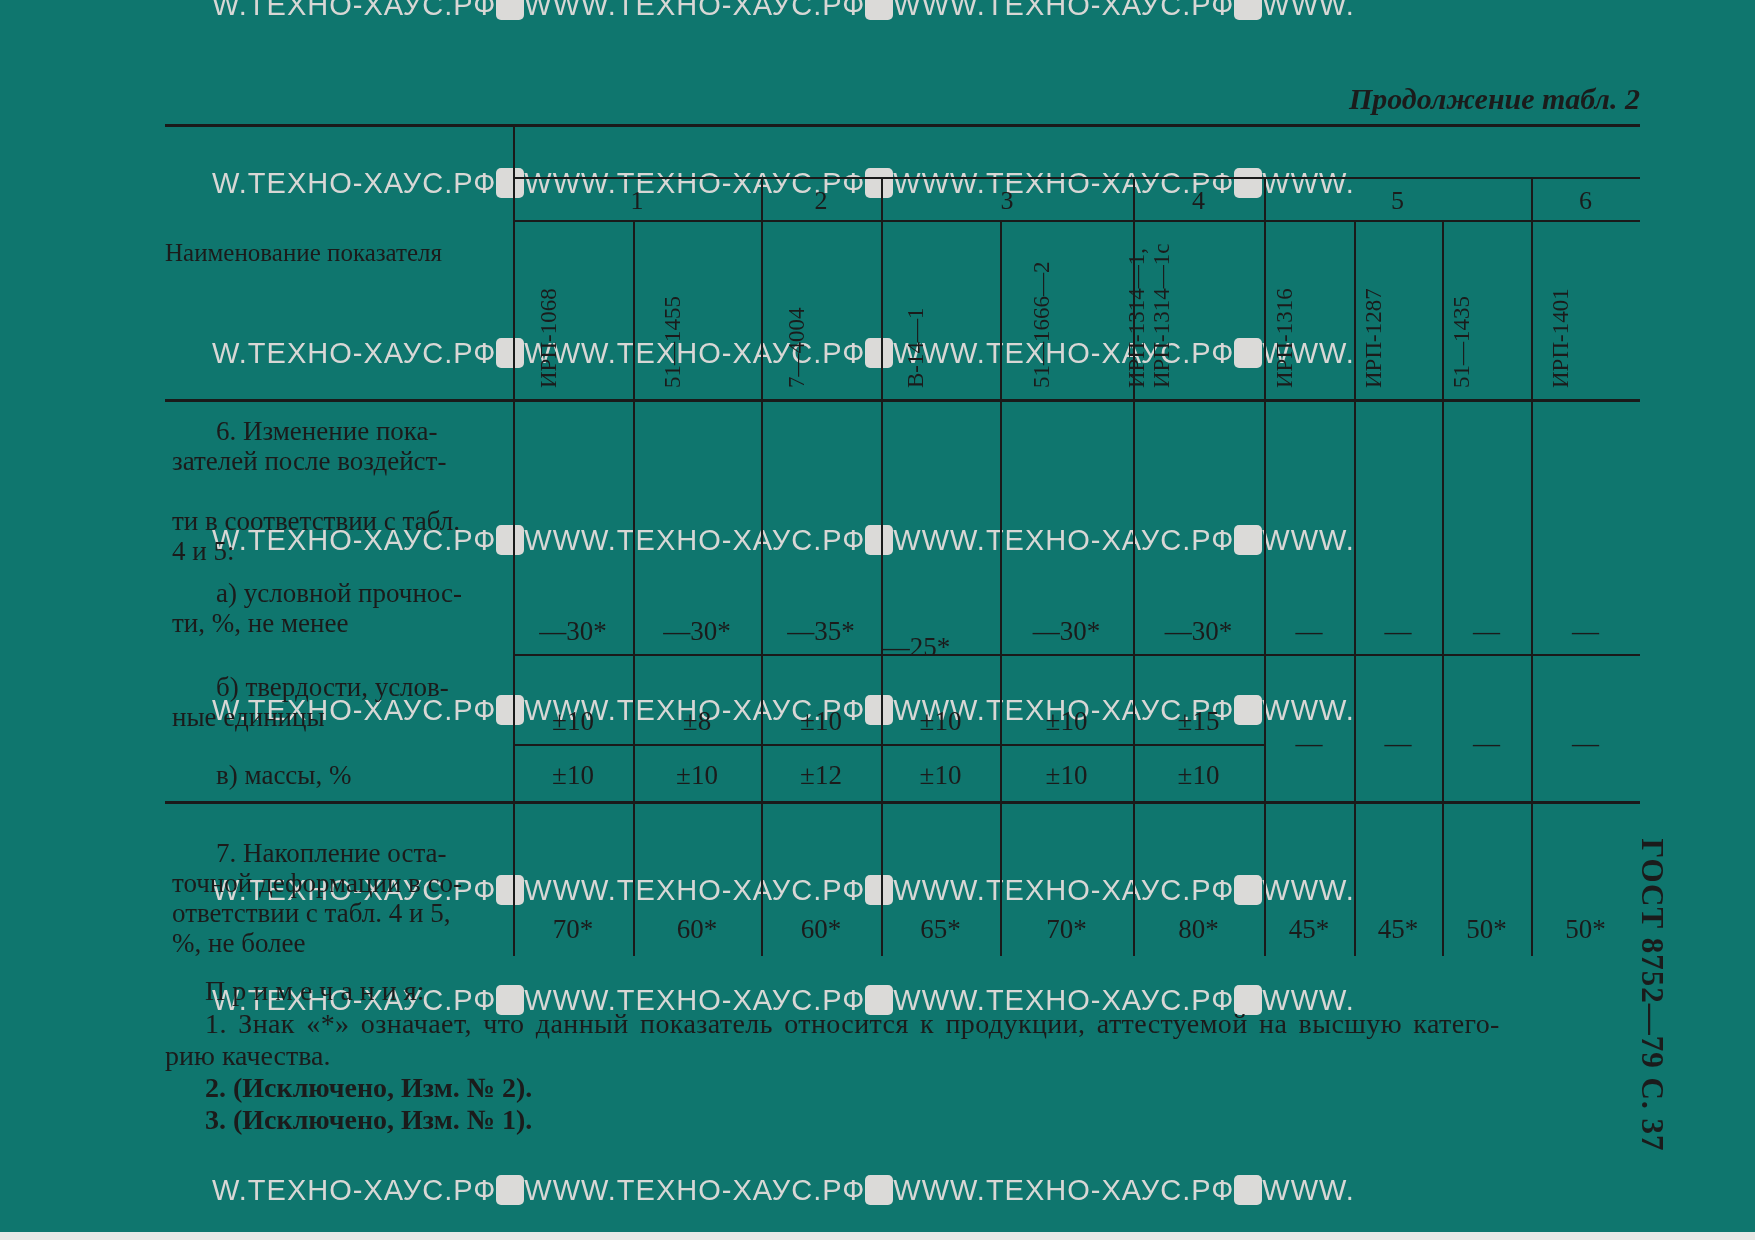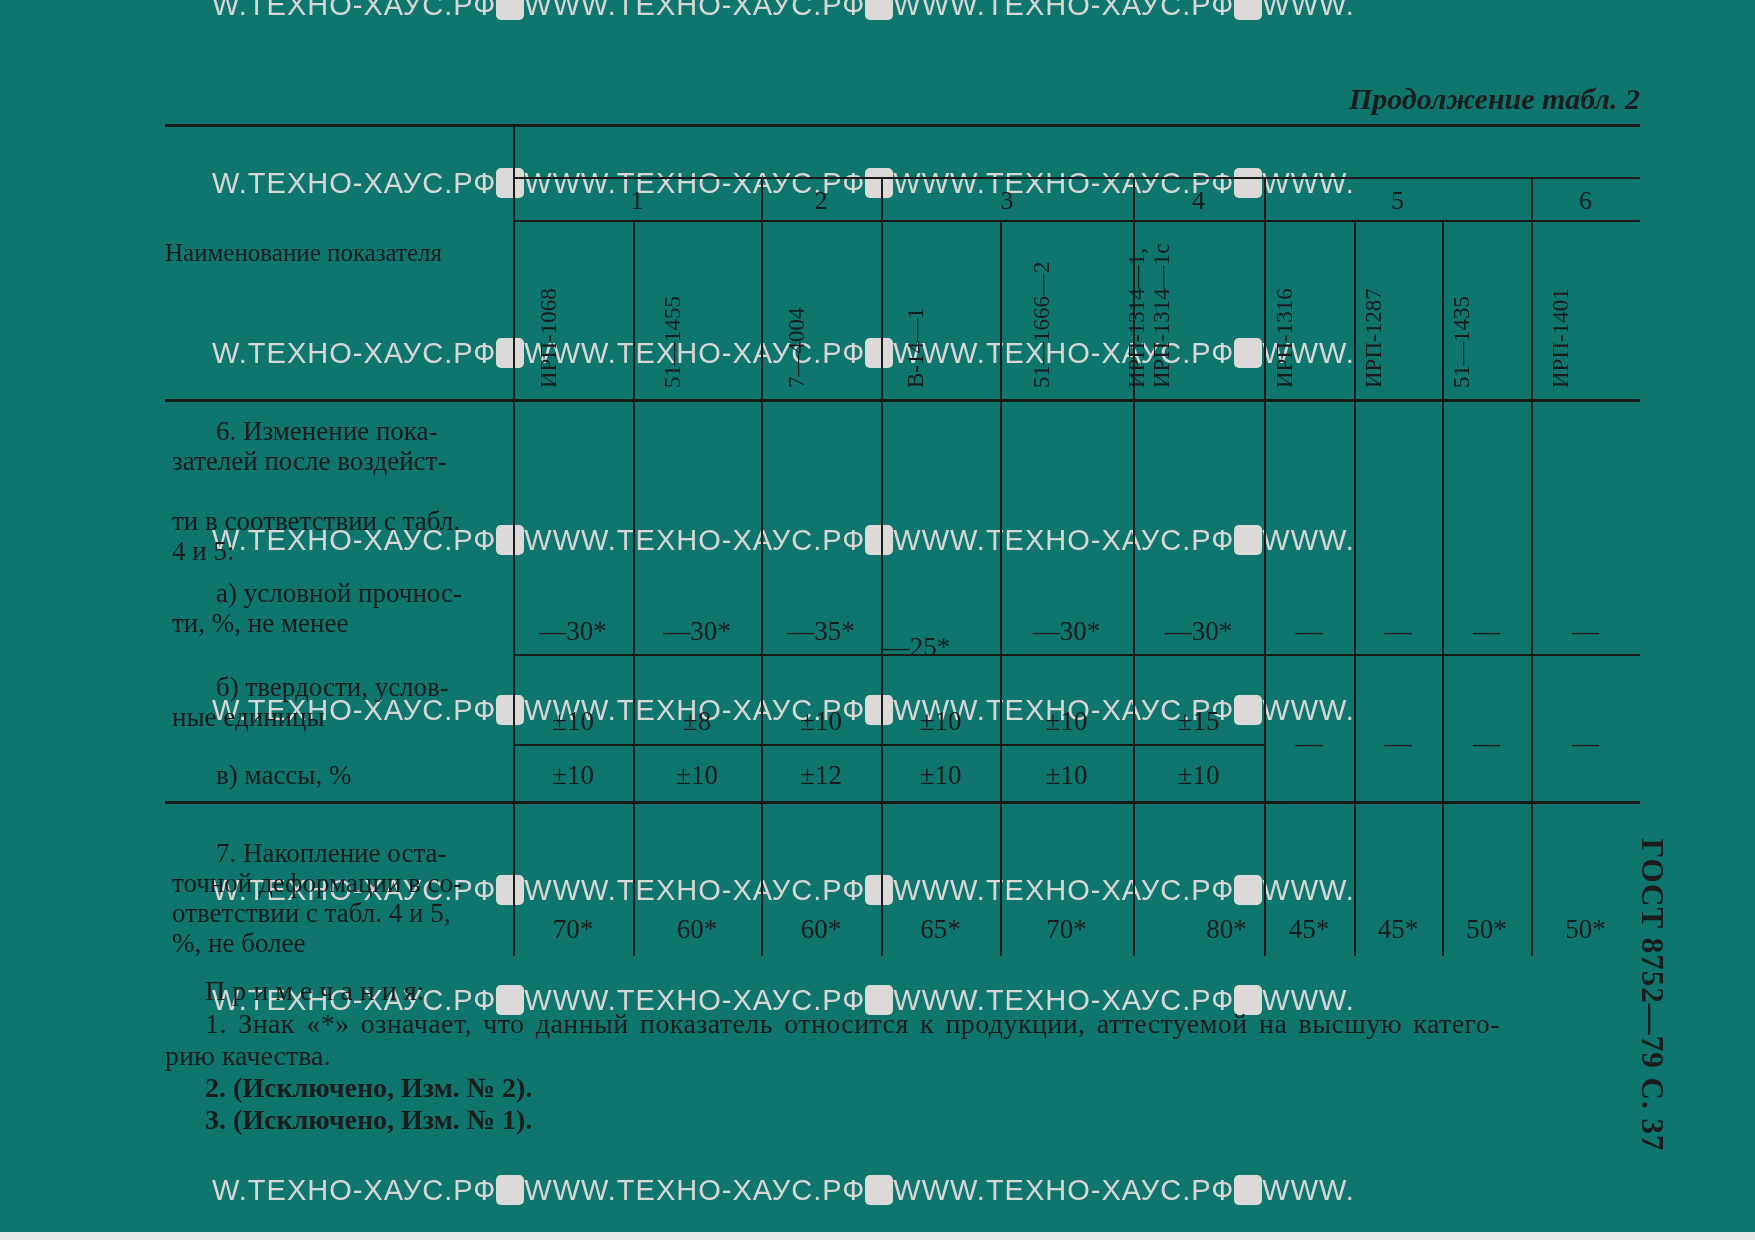--- a/index.html
+++ b/index.html
@@ -192,21 +192,21 @@
       <div class="cell" style="left: 1135px; top: 760px; width: 127px;">±10</div>
       <div class="cell" style="left: 1266px; top: 728px; width: 86px;">—</div>
       <div class="cell" style="left: 1356px; top: 728px; width: 84px;">—</div>
       <div class="cell" style="left: 1444px; top: 728px; width: 85px;">—</div>
       <div class="cell" style="left: 1533px; top: 728px; width: 105px;">—</div>
       <div class="cell" style="left: 515px; top: 914px; width: 116px;">70*</div>
       <div class="cell" style="left: 635px; top: 914px; width: 124px;">60*</div>
       <div class="cell" style="left: 763px; top: 914px; width: 116px;">60*</div>
       <div class="cell" style="left: 883px; top: 914px; width: 115px;">65*</div>
       <div class="cell" style="left: 1002px; top: 914px; width: 129px;">70*</div>
-      <div class="cell" style="left: 1135px; top: 914px; width: 127px; padding-left: 28px;">80*</div>
+      <div class="cell" style="left: 1135px; top: 914px; width: 127px;">80*</div>
       <div class="cell" style="left: 1266px; top: 914px; width: 86px;">45*</div>
       <div class="cell" style="left: 1356px; top: 914px; width: 84px;">45*</div>
       <div class="cell" style="left: 1444px; top: 914px; width: 85px;">50*</div>
       <div class="cell" style="left: 1533px; top: 914px; width: 105px;">50*</div>
     </div>
 
   <div class="rl ind" style="top:416px">6. Изменение пока-</div>
   <div class="rl" style="top:446px">зателей после воздейст-</div>
   <div class="rl" style="top:506px">ти в соответствии с табл.</div>
   <div class="rl" style="top:536px">4 и 5:</div>

